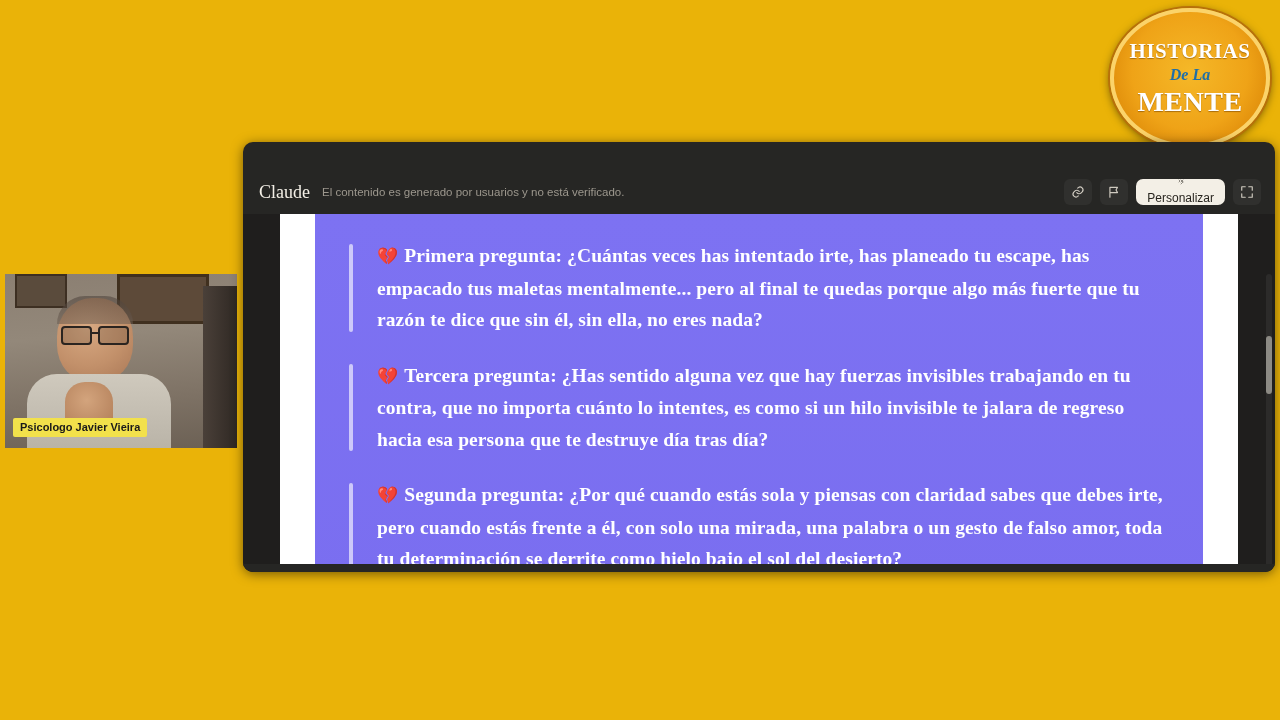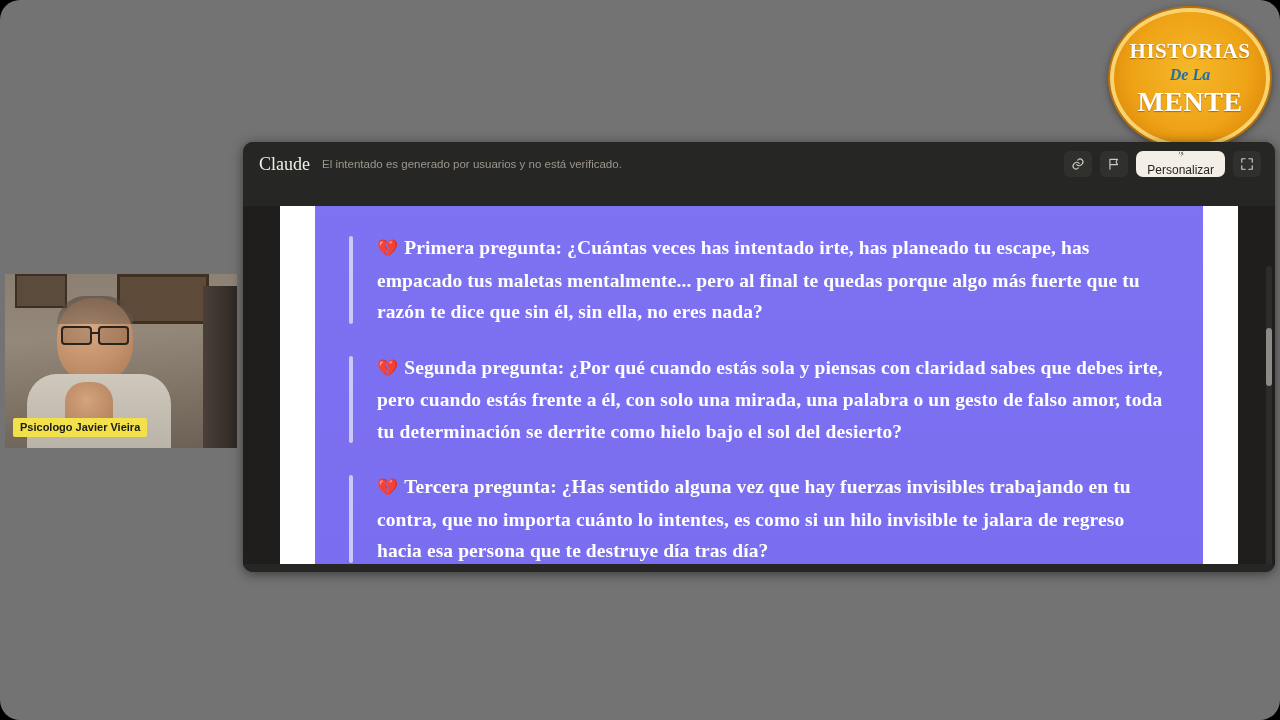--- a/index.html
+++ b/index.html
@@ -9,22 +9,21 @@
     width: 1280px;
     height: 720px;
     overflow: hidden;
     font-family: "Liberation Sans", sans-serif;
   }
 
   #stage {
     position: relative;
     width: 1280px;
     height: 720px;
-    background: #737373;
-    border-radius: 20px;
+    background: #eab308;
   }
 
   
   .logo-badge {
     position: absolute;
     top: 8px;
     right: 10px;
     width: 152px;
     height: 132px;
     border-radius: 50%;
@@ -195,20 +194,21 @@
     box-shadow: 0 2px 12px rgba(0,0,0,0.5);
   }
   .art-header {
     position: relative;
     height: 44px;
     display: flex;
     align-items: center;
     padding: 0 14px 0 16px;
     background: #262624;
     box-sizing: border-box;
+    margin-top: 28px;
   }
   .art-title {
     color: #f3efe6;
     font-size: 18px;
     font-family: "Liberation Serif", serif;
     margin-right: 12px;
     white-space: nowrap;
   }
   .art-subtitle {
     color: #9c978d;
@@ -249,21 +249,20 @@
   }
 
   
   .art-body {
     position: relative;
     height: 386px;
     background: #1f1e1d;
     display: flex;
     justify-content: center;
     overflow: hidden;
-    margin-top: 20px;
   }
   .page-outer {
     position: relative;
     width: 958px;
     background: #ffffff;
     display: flex;
     justify-content: center;
   }
   .page-inner {
     position: relative;
@@ -353,21 +352,21 @@
     </div>
     <div class="wc-body"></div>
     <div class="wc-hand"></div>
     <div class="wc-nameplate">Psicologo Javier Vieira</div>
   </div>
 
   <div class="artifact">
 
     <div class="art-header">
       <div class="art-title">Claude</div>
-      <div class="art-subtitle">El intentado es generado por usuarios y no está verificado.</div>
+      <div class="art-subtitle">El contenido es generado por usuarios y no está verificado.</div>
 
       <div class="art-actions">
 
         <div class="icon-btn">
           <svg width="14" height="14" viewBox="0 0 24 24" fill="none" stroke="currentColor" stroke-width="2" stroke-linecap="round">
             <path d="M10 13a5 5 0 0 0 7.5.5l2-2a5 5 0 0 0-7-7l-1 1"></path>
             <path d="M14 11a5 5 0 0 0-7.5-.5l-2 2a5 5 0 0 0 7 7l1-1"></path>
           </svg>
         </div>
 
@@ -396,26 +395,26 @@
       <div class="page-outer">
         <div class="page-inner">
 
           <div class="qblock">
             <div class="qbar"></div>
             <span class="heart">💔</span><span>Primera pregunta: ¿Cuántas veces has intentado irte, has planeado tu escape, has empacado tus maletas mentalmente... pero al final te quedas porque algo más fuerte que tu razón te dice que sin él, sin ella, no eres nada?</span>
           </div>
 
           <div class="qblock">
             <div class="qbar"></div>
-            <span class="heart">💔</span><span>Segunda pregunta: ¿Por qué cuando estás sola y piensas con claridad sabes que debes irte, pero cuando estás frente a él, con solo una mirada, una palabra o un gesto de falso amor, toda tu determinación se derrite como hielo bajo el sol del desierto?</span>
+            <span class="heart">💔</span><span>Tercera pregunta: ¿Has sentido alguna vez que hay fuerzas invisibles trabajando en tu contra, que no importa cuánto lo intentes, es como si un hilo invisible te jalara de regreso hacia esa persona que te destruye día tras día?</span>
           </div>
 
           <div class="qblock">
             <div class="qbar"></div>
-            <span class="heart">💔</span><span>Tercera pregunta: ¿Has sentido alguna vez que hay fuerzas invisibles trabajando en tu contra, que no importa cuánto lo intentes, es como si un hilo invisible te jalara de regreso hacia esa persona que te destruye día tras día?</span>
+            <span class="heart">💔</span><span>Segunda pregunta: ¿Por qué cuando estás sola y piensas con claridad sabes que debes irte, pero cuando estás frente a él, con solo una mirada, una palabra o un gesto de falso amor, toda tu determinación se derrite como hielo bajo el sol del desierto?</span>
           </div>
 
         </div>
       </div>
 
       <div class="art-scrollbar">
         <div class="thumb"></div>
       </div>
     </div>
 

